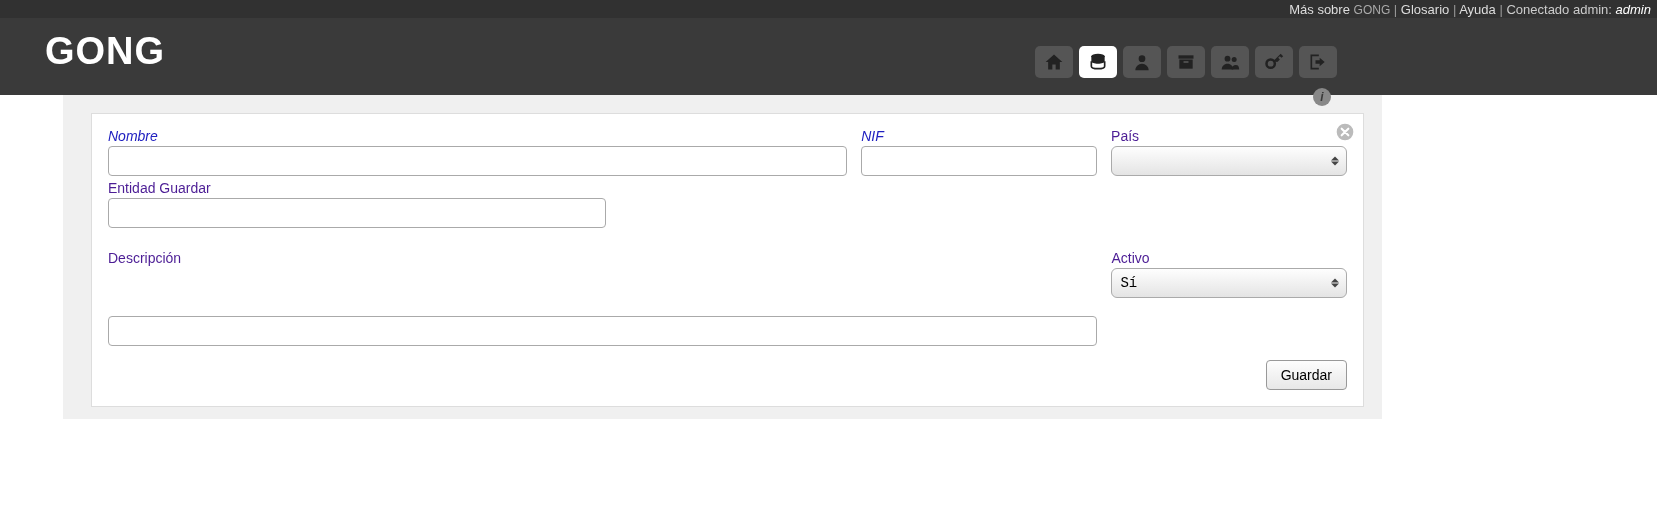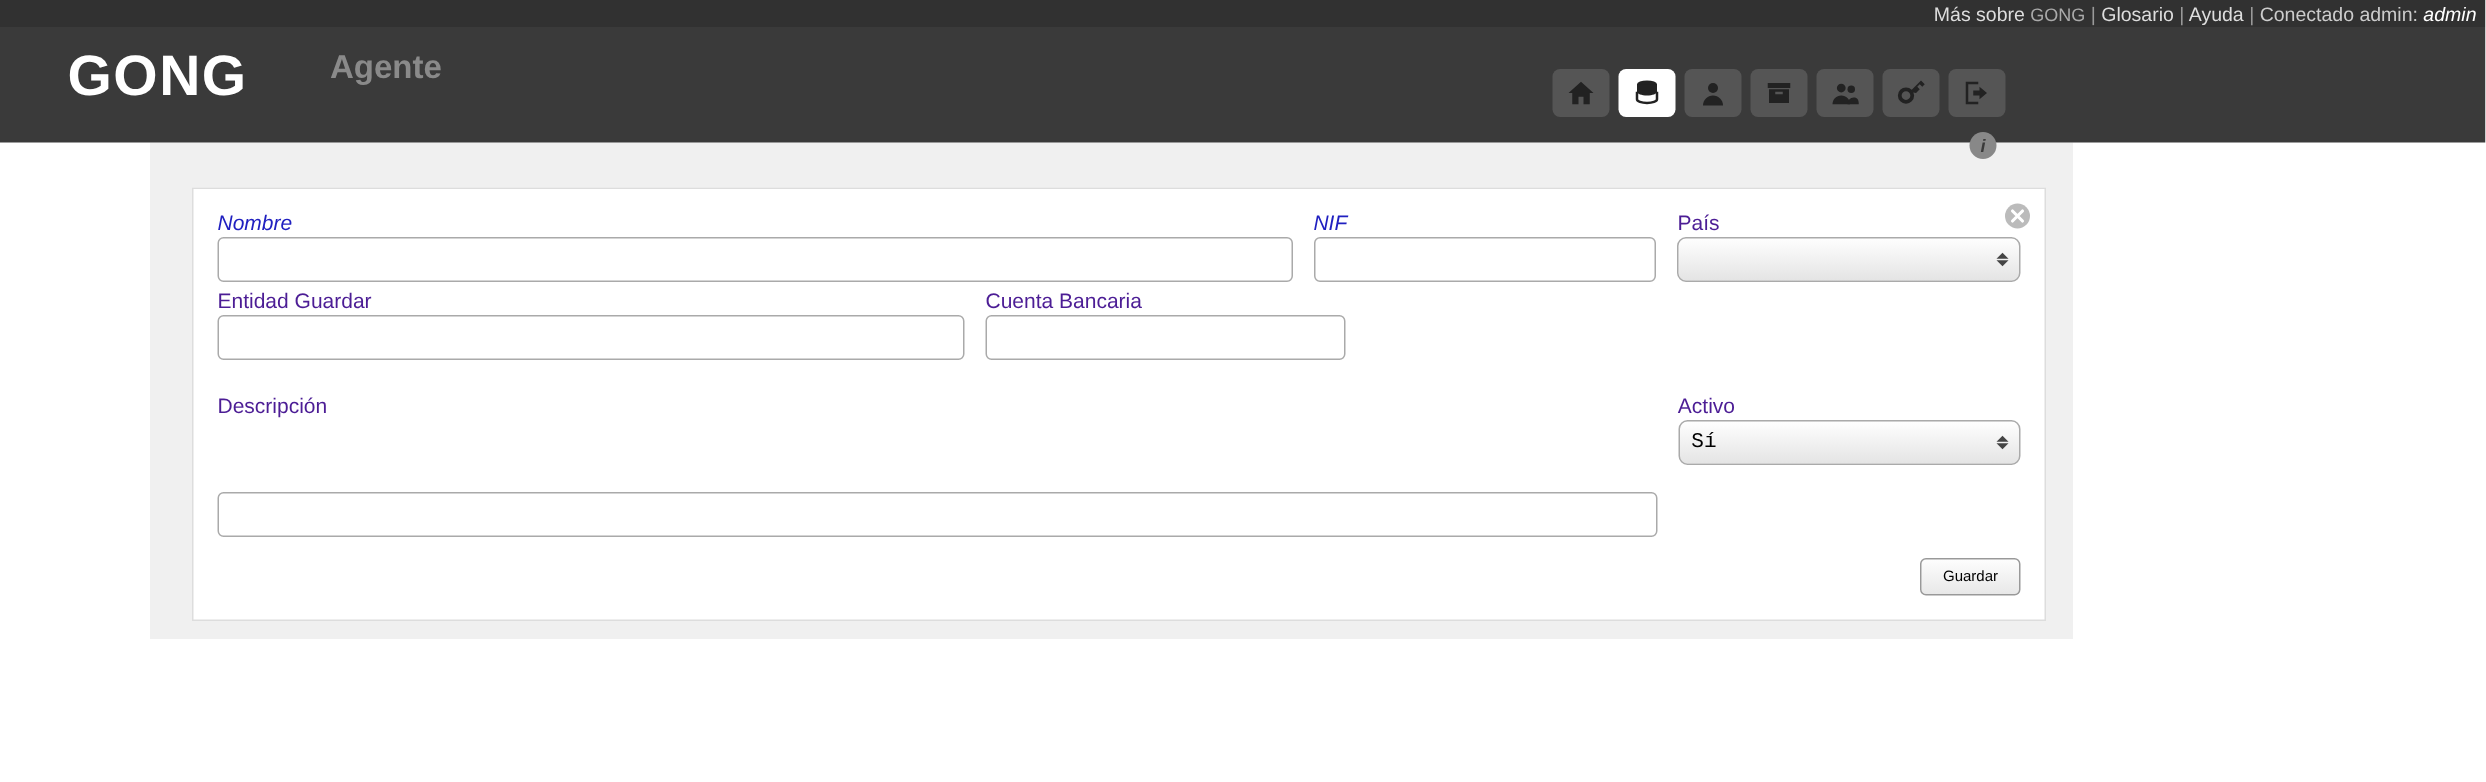--- a/index.html
+++ b/index.html
@@ -81,22 +81,22 @@
     }
     .info-circle {
       width:18px; height:18px; border-radius:50%;
       background:#888; color:#3a3a3a;
       font-weight:bold; font-size:12px;
       display:flex; align-items:center; justify-content:center;
       font-style: italic;
     }
     .content-wrap {
       background: #f0f0f0;
-      padding: 16px 0 12px 0;
-      margin-left: 100px;
+      padding: 4px 0 12px 0;
+      margin-left: 63px;
       margin-right: 275px;
     }
     .form-panel {
       background: #fff;
       border: 1px solid #ddd;
       margin: 14px 18px 0 28px;
       padding: 14px 16px 16px 16px;
       position: relative;
     }
     .close-btn {
@@ -161,21 +161,21 @@
     .btn-row {
       display:flex;
       justify-content:flex-end;
       margin-top:14px;
     }
     .save-btn {
       padding: 6px 14px;
       border: 1px solid #999;
       border-radius: 4px;
       background: linear-gradient(#fdfdfd,#e8e8e8);
-      font-size: 10px;
+      font-size: 14px;
       cursor: pointer;
     }
     .spacer { height: 18px; }
   </style>
 </head>
 <body>
 
 <div class="topbar">
   <a><span>Más sobre</span> <span class="gong-mini">GONG</span></a>
   <span class="sep"> | </span>
@@ -183,21 +183,20 @@
   <span class="sep">| </span>
   <a>Ayuda</a>
   <span class="sep">| </span>
   <span>Conectado admin:</span>
   <span class="italic">admin</span>
 </div>
 
 <div class="header">
   <div class="logo">GONG</div>
   <div class="header-mid">
-    <div class="section-title">Agente</div>
   </div>
   <div class="header-icons">
     <div class="icon-btn">
       <svg viewBox="0 0 24 24">
           <path d="M12 3l10 9h-3v9h-5v-6H10v6H5v-9H2z"></path>
         </svg>
     </div>
     <div class="icon-btn active">
       <svg viewBox="0 0 24 24">
           <ellipse cx="12" cy="5" rx="8" ry="3"></ellipse>
@@ -274,24 +273,20 @@
             </div>
         </div>
       </div>
     </div>
 
     <div class="form-row">
       <div class="form-group" style="width:498px;">
         <label class="form-label">Entidad Guardar</label>
         <input class="text-input" type="text" value="" style="">
       </div>
-      <div class="form-group" style="width:240px;">
-        <label class="form-label">Cuenta Bancaria</label>
-        <input class="text-input" type="text" value="" style="">
-      </div>
     </div>
 
     <div class="spacer"></div>
 
     <div class="form-row">
       <div class="form-group" style="width:1008px;gap:48px;">
         <label class="form-label">Descripción</label>
         <input class="text-input" type="text" value="" style="">
       </div>
       <div class="form-group" style="width:240px;">

